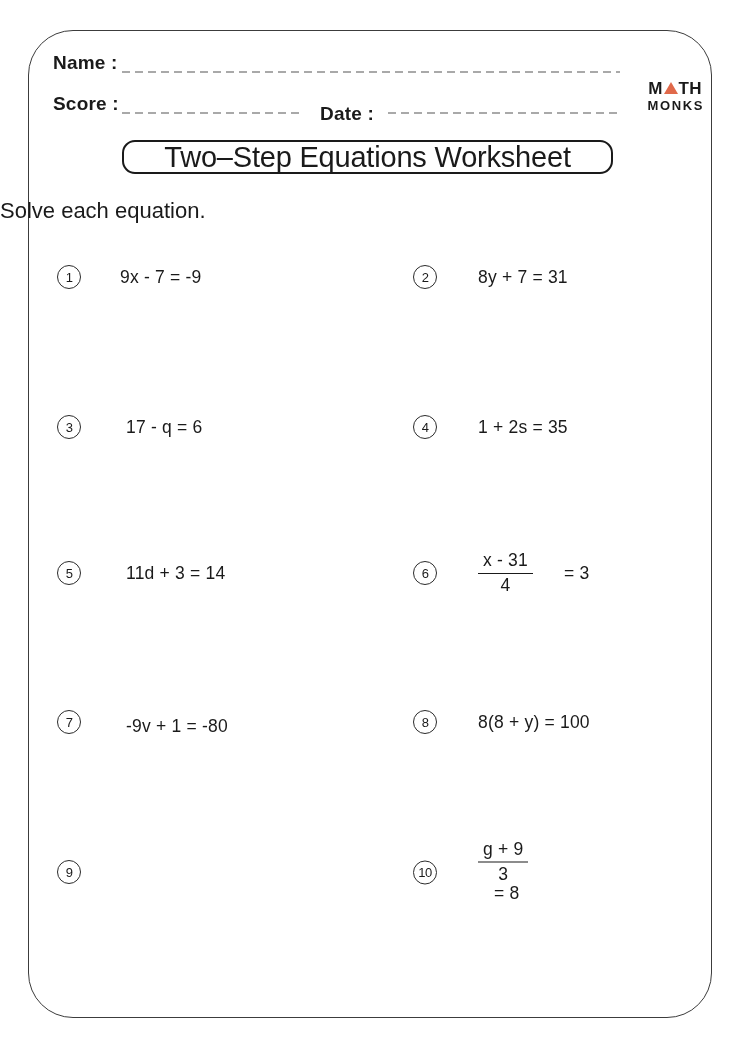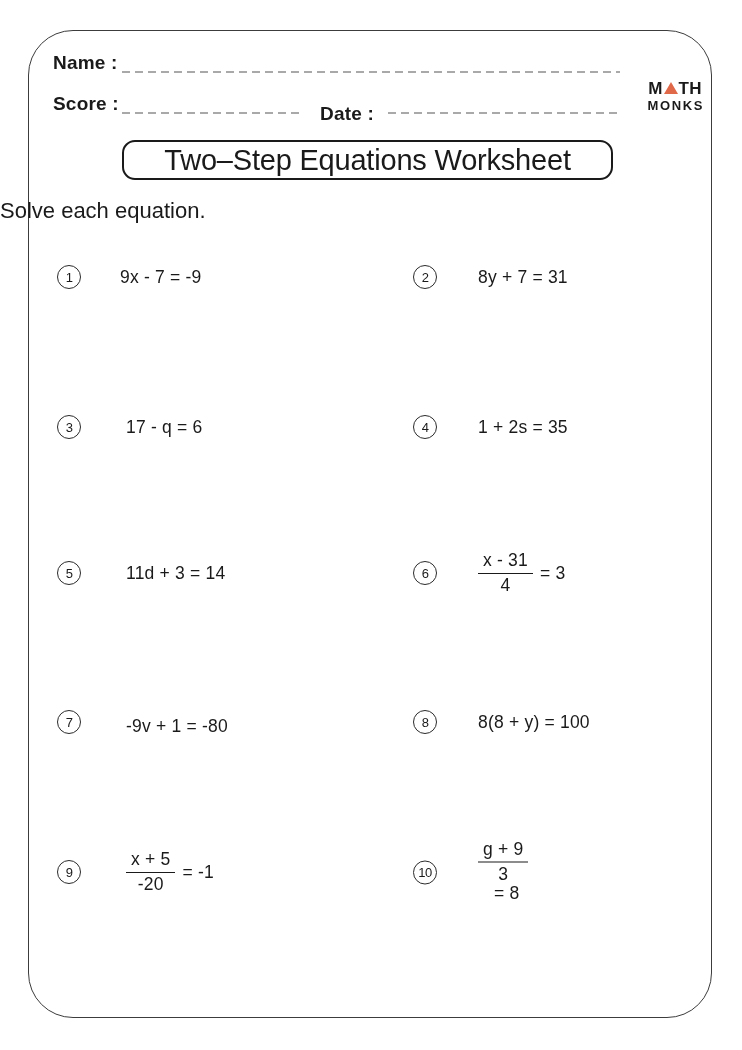--- a/index.html
+++ b/index.html
@@ -19,21 +19,21 @@
   }
   .logo{position:absolute;left:646px;top:80px;width:58px;}
   .logo-top{display:flex;align-items:center;justify-content:center;font-weight:700;font-size:17px;letter-spacing:.3px;line-height:1;}
   .logo-tri{
     width:0;height:0;display:inline-block;margin:0 1px 1px 1px;
     border-left:7px solid transparent;border-right:7px solid transparent;
     border-bottom:12px solid #E0694A;
   }
   .logo-monks{text-align:right;font-size:13px;font-weight:700;letter-spacing:1.6px;line-height:1;margin-top:2px;}
   .title-box{
-    position:absolute;left:122px;top:140px;width:491px;height:40px;box-sizing:border-box;
+    position:absolute;left:122px;top:140px;width:491px;height:34px;box-sizing:border-box;
     border:2px solid #1a1a1a;border-radius:13px;
     display:flex;align-items:center;justify-content:center;
     font-size:29px;letter-spacing:-0.2px;white-space:nowrap;
   }
   .subtitle{position:absolute;left:0;top:198px;width:604px;text-align:left;font-size:22px;}
   .problems{position:absolute;left:0;top:0;width:742px;height:1050px;}
   .problem{position:absolute;display:flex;align-items:center;transform:translateY(-50%);}
   .qnum{
     width:24px;height:24px;box-sizing:border-box;flex:0 0 auto;
     border:1.4px solid #2b2b2b;border-radius:50%;
@@ -92,45 +92,38 @@
     <div class="problem" style="left: 413px; top: 427px;">
       <span class="qnum">4</span>
       <span class="eq" style="margin-left: 41px;">1 + 2s = 35</span>
     </div>
     <div class="problem" style="left: 57px; top: 573px;">
       <span class="qnum">5</span>
       <span class="eq" style="margin-left: 45px;">11d + 3 = 14</span>
     </div>
     <div class="problem" style="left: 413px; top: 573px;">
       <span class="qnum">6</span>
-      <span class="eq frac-wrap" style="margin-left: 41px;">
+      <span class="eq frac-wrap" style="margin-left: 41px; gap: 24px;">
         <span class="frac">
           <span class="num">x - 31</span>
           <span class="den">4</span>
         </span>
         <span class="rhs">= 3</span>
       </span>
     </div>
     <div class="problem" style="left: 57px; top: 722px;">
       <span class="qnum">7</span>
       <span class="eq" style="margin-left: 45px; margin-top: 9px;">-9v + 1 = -80</span>
     </div>
     <div class="problem" style="left: 413px; top: 722px;">
       <span class="qnum">8</span>
       <span class="eq" style="margin-left: 41px;">8(8 + y) = 100</span>
     </div>
     <div class="problem" style="left: 57px; top: 872px;">
       <span class="qnum">9</span>
-      <span class="eq frac-wrap" style="margin-left: 45px;">
-        <span class="frac">
-          <span class="num">x + 5</span>
-          <span class="den">-20</span>
-        </span>
-        <span class="rhs">= -1</span>
-      </span>
     </div>
     <div class="problem" style="left: 413px; top: 872px;">
       <span class="qnum">10</span>
       <span class="eq frac-wrap" style="margin-left: 41px; flex-direction: column;">
         <span class="frac">
           <span class="num">g + 9</span>
           <span class="den">3</span>
         </span>
         <span class="rhs">= 8</span>
       </span>

